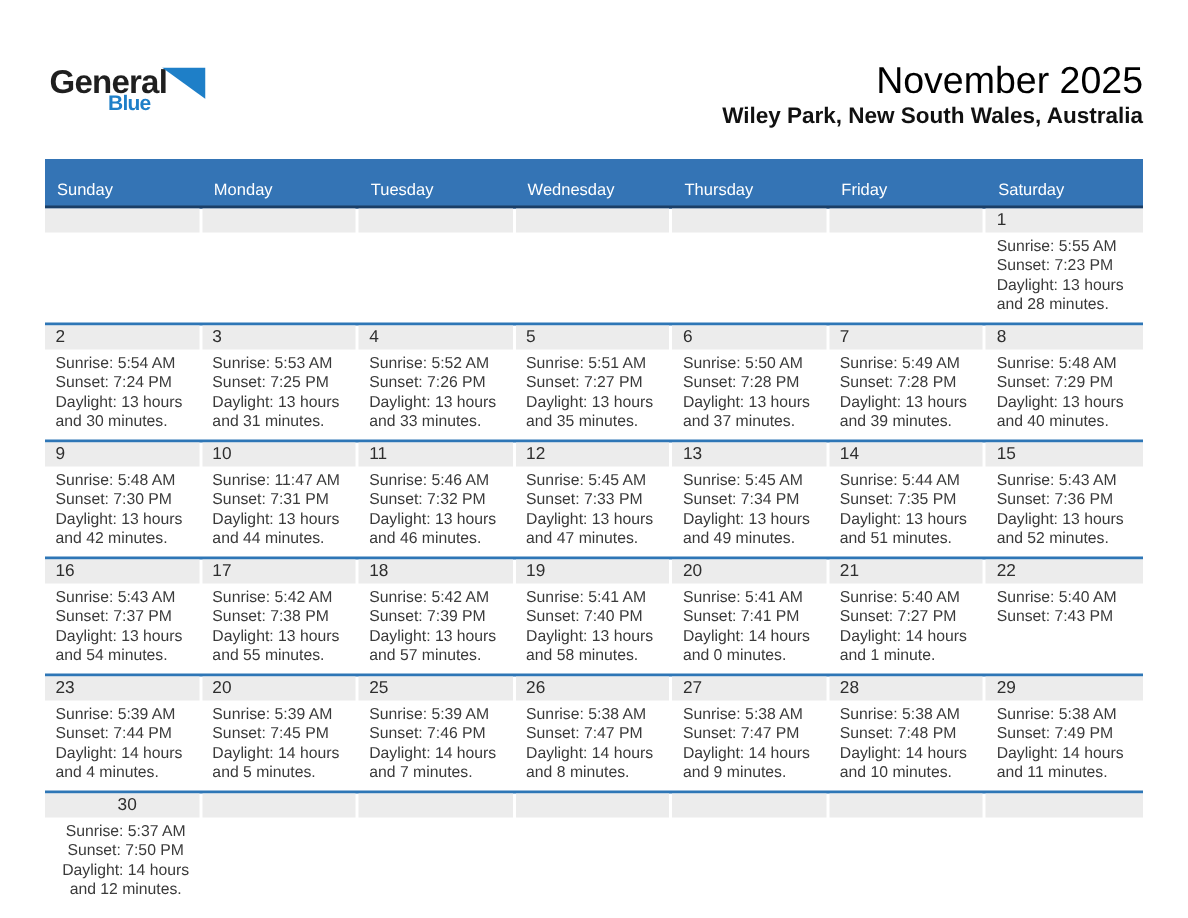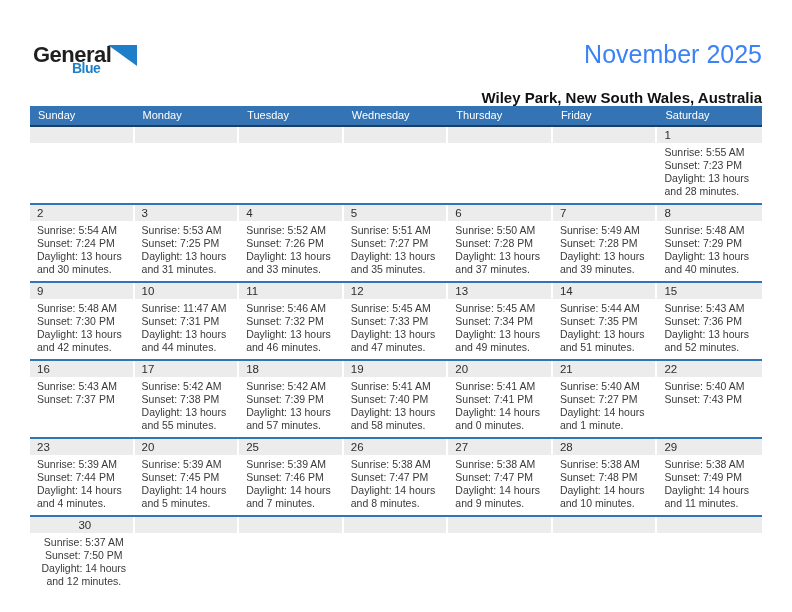--- a/index.html
+++ b/index.html
@@ -49,48 +49,48 @@
 
   
   .title-block {
     position: absolute;
     right: 30px;
     top: 40px;
     text-align: right;
   }
   .title {
     font-size: 25px;
-    color: #3b82f6;
+    color: #000000;
     text-align: right;
   }
   .subtitle {
     font-size: 15px;
     font-weight: 600;
     color: #111111;
-    margin-top: 20px;
+    margin-top: 0;
   }
 
   
   .calendar {
     position: absolute;
     left: 30px;
     top: 106px;
     width: 732px;
   }
   .cal-header {
     display: flex;
     background: #3474b5;
     border-bottom: 2px solid #1a3e66;
   }
   .cal-header-cell {
     flex: 1;
     min-width: 0;
     color: #ffffff;
     font-size: 11px;
-    padding: 3px 0 4px 8px;
+    padding: 15px 0 4px 8px;
   }
   .week {
     display: flex;
     border-bottom: 2px solid #2e76b6;
   }
   .week:last-child {
     border-bottom: none;
     text-align: center;
   }
   .day-cell {
@@ -296,20 +296,21 @@
               <div>Daylight: 13 hours and 52 minutes.</div>
             </div>
           </div>
         </div>
         <div class="week">
           <div class="day-cell">
             <div class="band">16</div>
             <div class="details">
               <div>Sunrise: 5:43 AM</div>
               <div>Sunset: 7:37 PM</div>
+              <div>Daylight: 13 hours and 54 minutes.</div>
             </div>
           </div>
           <div class="day-cell">
             <div class="band">17</div>
             <div class="details">
               <div>Sunrise: 5:42 AM</div>
               <div>Sunset: 7:38 PM</div>
               <div>Daylight: 13 hours and 55 minutes.</div>
             </div>
           </div>

